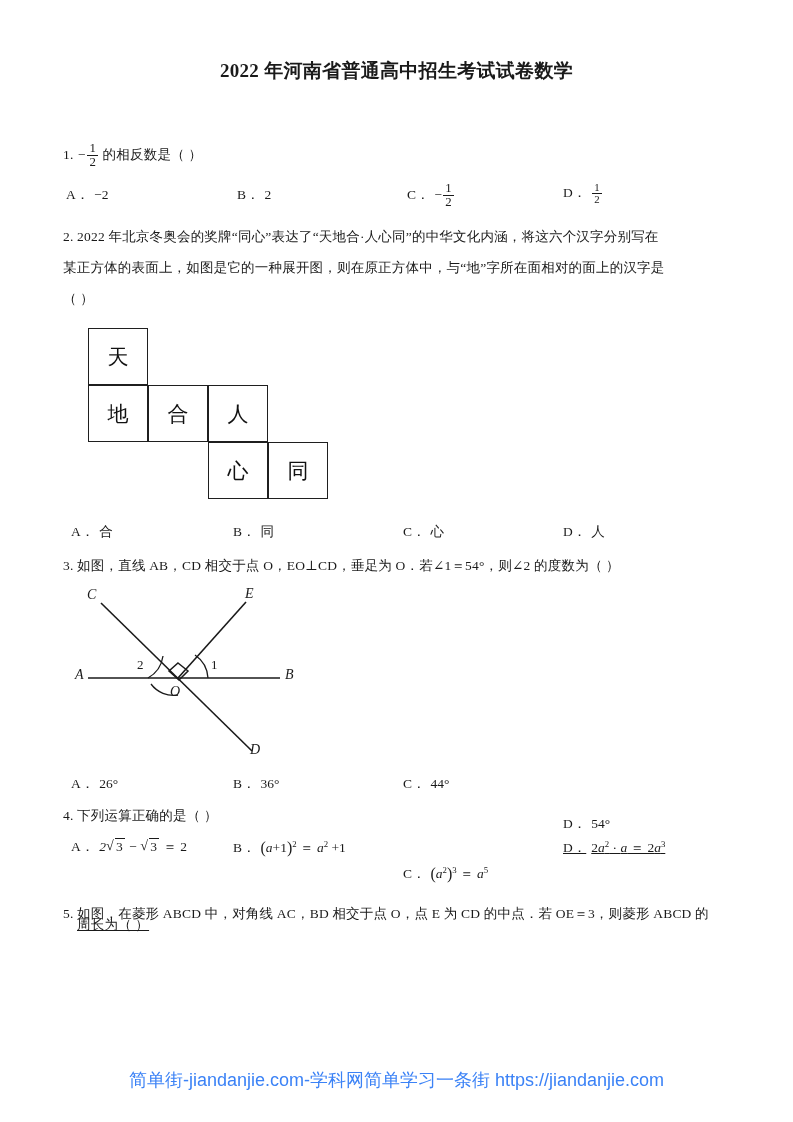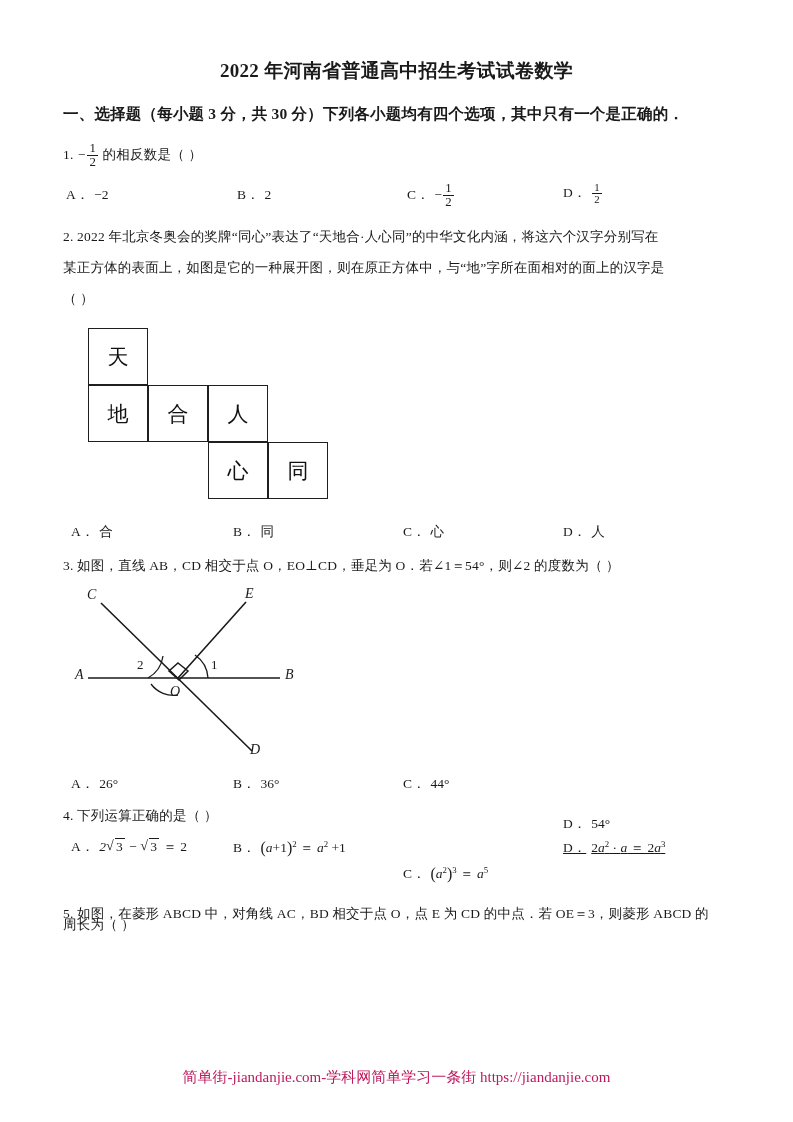--- a/index.html
+++ b/index.html
@@ -117,33 +117,32 @@
   .geo-num {
     position: absolute;
     font-size: 13px;
   }
 
   .footer {
     position: absolute;
     left: 0; top: 1068px;
     width: 793px;
     text-align: center;
-    font-size: 15px;
-    color: #be185d;
-    font-family: Liberation Serif, serif;
+    font-size: 18px;
+    color: #3b82f6;
+    font-family: Liberation Sans, sans-serif;
   }
 </style>
 </head>
 <body>
 
 <div class="page">
 
   <div class="doc-title">2022 年河南省普通高中招生考试试卷数学</div>
 
-  <div class="section-heading">一、选择题（每小题 3 分，共 30 分）下列各小题均有四个选项，其中只有一个是正确的．</div>
 
   <div class="qline" style="left:63px; top:142px;">
     <span>1.</span>
     <span class="mi">−</span><span class="frac"><span class="num">1</span><span class="den">2</span></span>
     <span>的相反数是（        ）</span>
   </div>
 
   <div class="opt-row" style="top:182px; height:34px;">
     <span class="opt" style="left:3px; top:4px;">
       <span class="lab">A．</span><span>−2</span>
@@ -255,17 +254,17 @@
     </span>
     <span class="opt" style="left:340px; top:12px;margin-top:16px;">
       <span class="lab">C．</span><span><span class="paren-big">(</span><span class="mi">a</span><sup class="en">2</sup><span class="paren-big">)</span><sup class="en">3</sup> ＝ <span class="mi">a</span><sup class="en">5</sup></span>
     </span>
     <span class="opt" style="left:500px; top:2px;text-decoration:underline;">
       <span class="lab">D．</span><span>2<span class="mi">a</span><sup class="en">2</sup> · <span class="mi">a</span> ＝ 2<span class="mi">a</span><sup class="en">3</sup></span>
     </span>
   </div>
 
   <div class="qline" style="left:63px; top:884px; width:690px;margin-top:20px;">5. 如图，在菱形 ABCD 中，对角线 AC，BD 相交于点 O，点 E 为 CD 的中点．若 OE＝3，则菱形 ABCD 的</div>
-  <div class="qline" style="left:63px; top:915px; width:690px;">周长为（      ）</div>
+  <div class="qline" style="left:77px; top:915px; width:690px;text-decoration:underline;">周长为（      ）</div>
 
   <div class="footer">简单街-jiandanjie.com-学科网简单学习一条街 https://jiandanjie.com</div>
 
 </div>
 
 </body></html>

